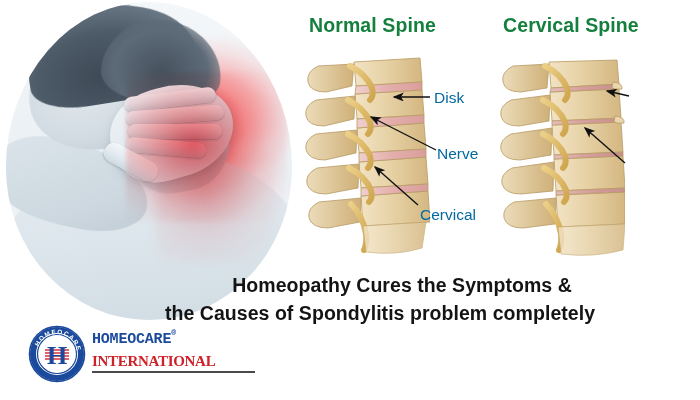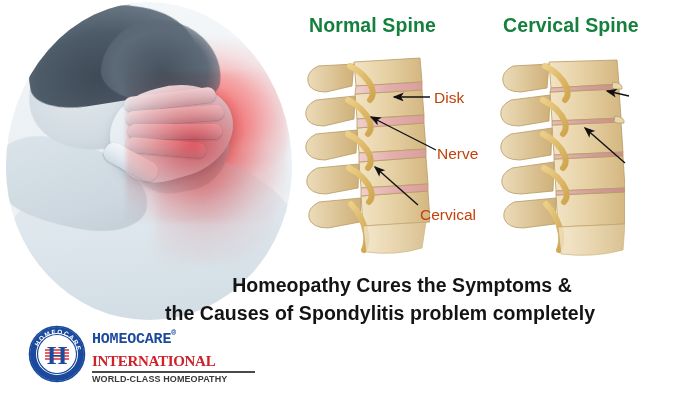--- a/index.html
+++ b/index.html
@@ -71,21 +71,21 @@
   #h-normal{left:309px;top:14px;}
   #h-cervical{left:503px;top:14px;}
 
   
   .spine{position:absolute;top:52px;width:130px;height:208px;}
   #spine-normal{left:300px;}
   #spine-cervical{left:495px;}
   .spine svg{display:block;width:100%;height:100%;}
 
   
-  .callout{position:absolute;font-size:15.5px;color:#c2410c;line-height:1.05;white-space:nowrap;}
+  .callout{position:absolute;font-size:15.5px;color:#0369a1;line-height:1.05;white-space:nowrap;}
   #lb-disk{left:434px;top:90px;}
   #lb-nerve{left:437px;top:146px;}
   #lb-vertebra{left:420px;top:207px;}
   #lb-bonespur{left:632px;top:88px;}
   #lb-narrowed{left:627px;top:160px;}
 
   .leader{position:absolute;overflow:visible;pointer-events:none;}
 
   
   .tagline{position:absolute;left:0;width:700px;text-align:center;
@@ -293,17 +293,16 @@
         </g>
         <text x="29" y="38.5" text-anchor="middle" font-family="Liberation Serif, serif" font-size="26" font-weight="bold" fill="#1b4a9c">H</text>
       </svg>
     </div>
     <div class="logo-text">
       <div class="lt-homeo">
         <span style="font-variant: small-caps; text-transform: lowercase;">Homeocare</span><span class="lt-reg">®</span>
       </div>
       <div class="lt-intl" style="font-variant: small-caps; text-transform: lowercase;">International</div>
       <div class="lt-rule"></div>
-      <div class="lt-world">WORLD-CLASS HOMEOPATHY</div>
     </div>
   </div>
 
 </div>
 
 </body></html>

